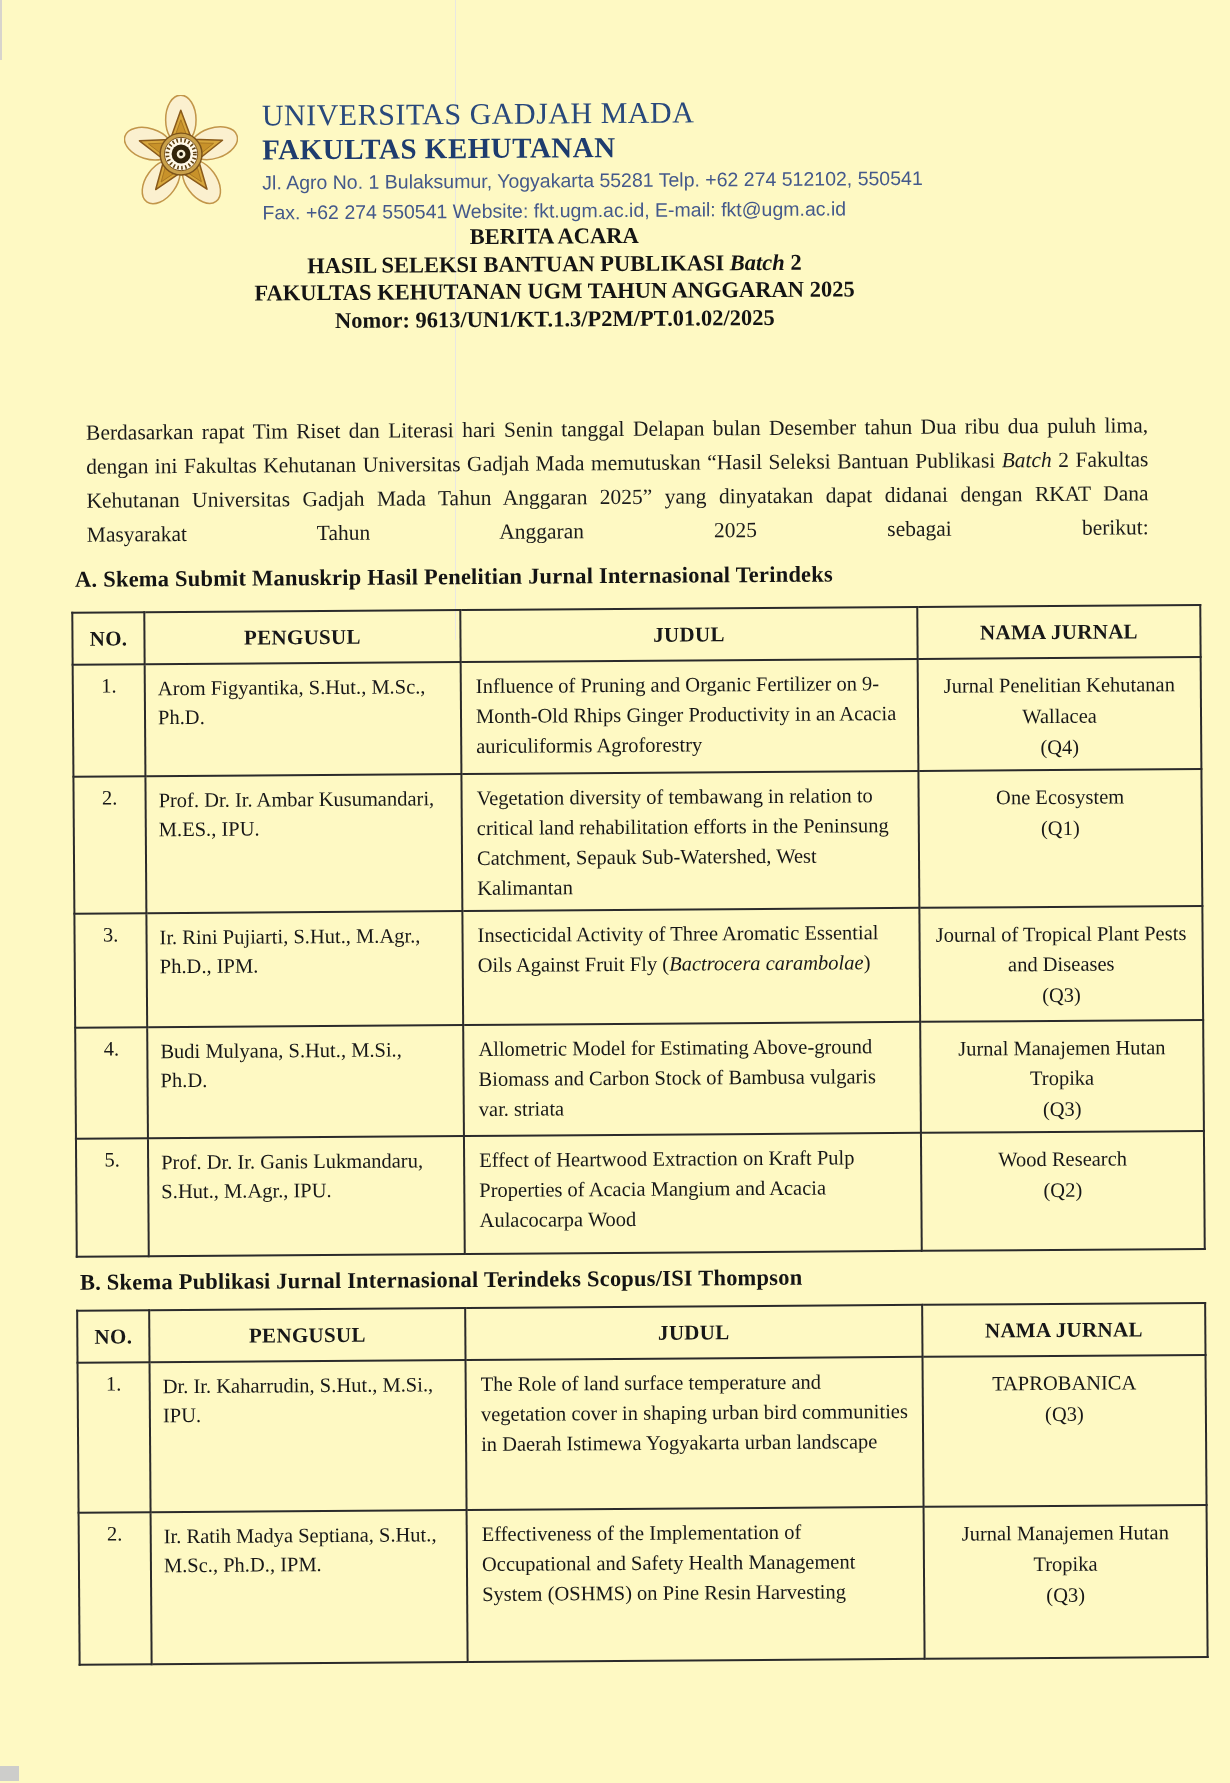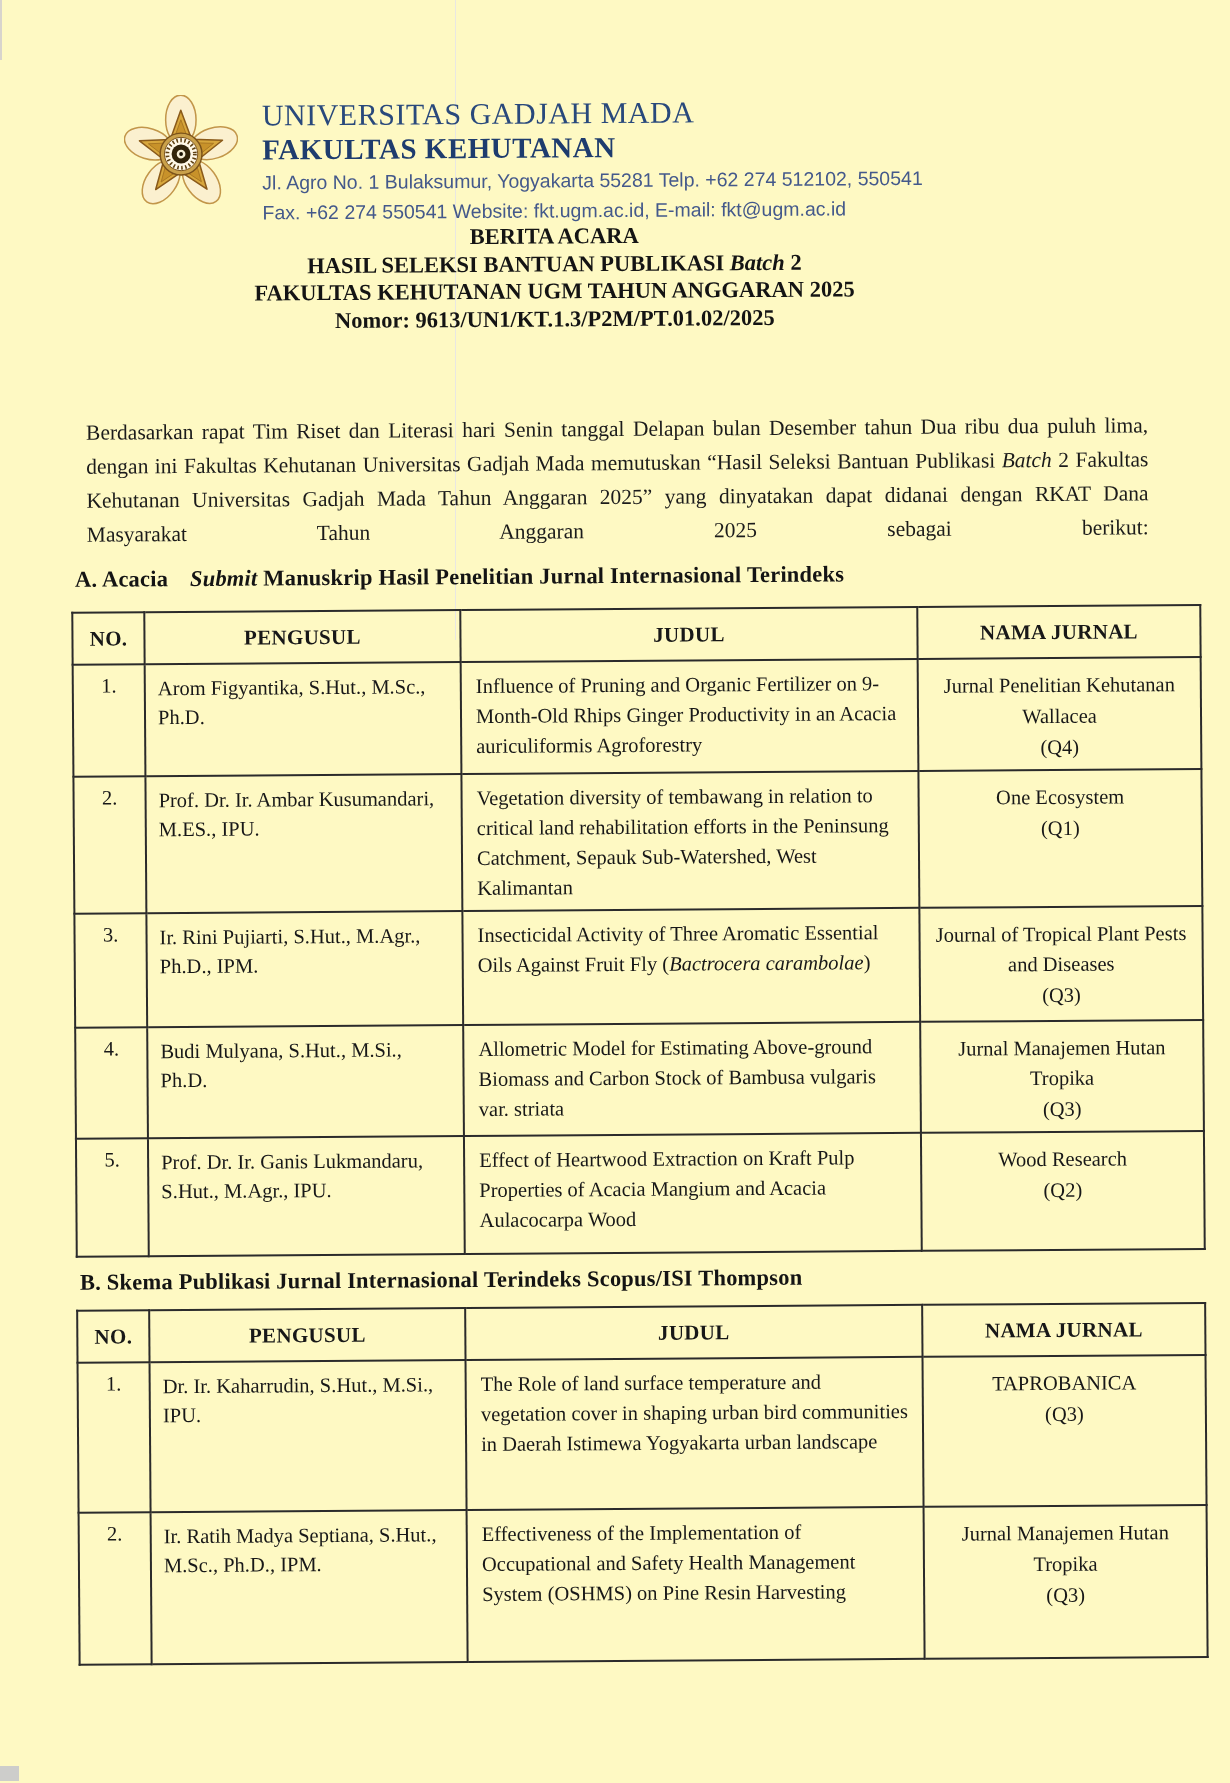--- a/index.html
+++ b/index.html
@@ -34,21 +34,21 @@
 
   
   .intro{position:absolute;top:412px;left:88px;width:1062px;margin:0;
     font-size:21.5px;line-height:34px;text-align:justify;text-align-last:justify;color:#1b1b1b;}
   .intro i{font-style:italic;}
 
   
   .sec-head{position:absolute;margin:0;font-size:22.5px;font-weight:bold;color:#141414;letter-spacing:.2px;}
   .sec-a{top:563px;left:76px;}
   .sec-b{top:1266px;left:76px;}
-  .sec-head .it{font-style:italic;margin-left:16px;}
+  .sec-head .it{}
 
   
   table.doc-table{position:absolute;left:72px;width:1092px;border-collapse:collapse;
     font-size:20.5px;color:#181818;table-layout:fixed;}
   .table-a{top:608px;}
   .table-b{top:1306px;}
   .doc-table th,.doc-table td{border:2px solid #2b2b2b;}
   .doc-table thead tr{height:52px;}
   .doc-table th{font-weight:bold;font-size:21px;letter-spacing:.3px;padding:4px;}
   .c-no{width:62px;text-align:center;}
@@ -109,21 +109,21 @@
 
     <div class="title-block">
       <div><span>BERITA ACARA</span></div>
       <div><span>HASIL SELEKSI BANTUAN PUBLIKASI </span><span class="it">Batch</span><span> 2</span></div>
       <div>FAKULTAS KEHUTANAN UGM TAHUN ANGGARAN 2025</div>
       <div>Nomor: 9613/UN1/KT.1.3/P2M/PT.01.02/2025</div>
     </div>
 
     <p class="intro"><span>Berdasarkan rapat Tim Riset dan Literasi hari Senin tanggal Delapan bulan Desember tahun Dua ribu dua puluh lima, dengan ini Fakultas Kehutanan Universitas Gadjah Mada memutuskan “Hasil Seleksi Bantuan Publikasi </span><i>Batch</i><span> 2 Fakultas Kehutanan Universitas Gadjah Mada Tahun Anggaran 2025” yang dinyatakan dapat didanai dengan RKAT Dana Masyarakat Tahun Anggaran 2025 sebagai berikut:</span></p>
 
-    <h3 class="sec-head sec-a"><span>A. Acacia </span><span class="it">Submit</span><span> Manuskrip Hasil Penelitian Jurnal Internasional Terindeks</span></h3>
+    <h3 class="sec-head sec-a"><span>A. Skema </span><span class="it">Submit</span><span> Manuskrip Hasil Penelitian Jurnal Internasional Terindeks</span></h3>
 
     <table class="doc-table table-a">
       <thead>
         <tr>
           <th class="c-no">NO.</th>
           <th class="c-pengusul">PENGUSUL</th>
           <th class="c-judul">JUDUL</th>
           <th class="c-jurnal">NAMA JURNAL</th>
         </tr>
       </thead>

